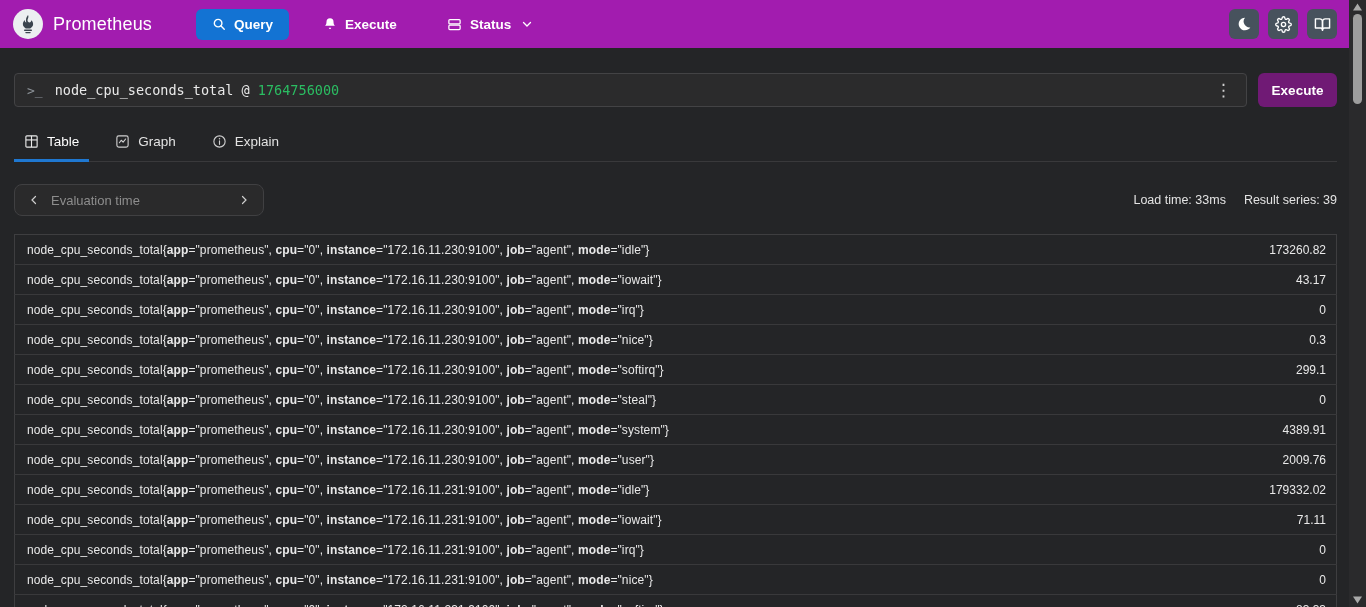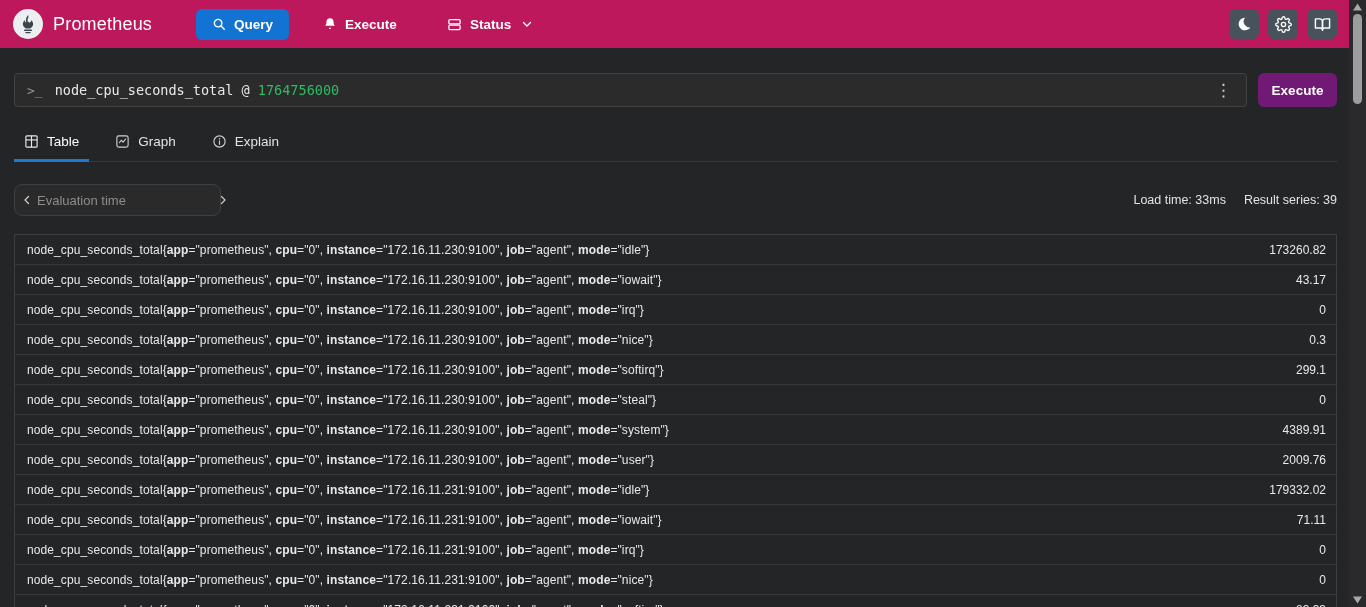--- a/index.html
+++ b/index.html
@@ -7,21 +7,21 @@
   body {
     background:#242527;
     font-family:"Liberation Sans", sans-serif;
     color:#e8e8e8;
     position:relative;
   }
   svg { display:block; }
 
   
   .navbar {
-    height:48px; background:#be185d;
+    height:48px; background:#a21caf;
     display:flex; align-items:center;
     padding:0 29px 0 13px;
   }
   .brand { display:flex; align-items:center; gap:10px; }
   .logo-circle {
     width:30px; height:30px; border-radius:50%;
     background:#eceff1; display:flex; align-items:center; justify-content:center;
   }
   .brand-name { font-size:18px; color:#ffffff; letter-spacing:.2px; }
   .nav-items { display:flex; align-items:center; gap:18px; margin-left:44px; }
@@ -61,21 +61,21 @@
   .tab {
     display:flex; align-items:center; gap:8px;
     padding:9px 10px 10px 10px; font-size:13.5px; color:#e2e2e2; cursor:pointer;
     border-bottom:3px solid transparent; margin-bottom:-1px;
   }
   .tab.active { color:#ffffff; border-bottom-color:#1f78d1; }
   .tab svg { opacity:.9; }
 
   .toolbar { display:flex; align-items:center; margin-top:22px; }
   .eval-control {
-    width:207px; height:32px; background:#2a2a2b; border:1px solid #404042;
+    width:250px; height:32px; background:#2a2a2b; border:1px solid #404042;
     border-radius:8px; display:flex; align-items:center; padding:0 6px;
   }
   .eval-arrow {
     width:26px; height:26px; display:flex; align-items:center; justify-content:center;
     color:#cfcfcf; cursor:pointer; border-radius:5px;
   }
   .eval-input {
     flex:1; background:transparent; border:none; outline:none;
     font-size:13px; color:#e8e8e8; padding:0 4px;
     font-family:"Liberation Sans", sans-serif;

